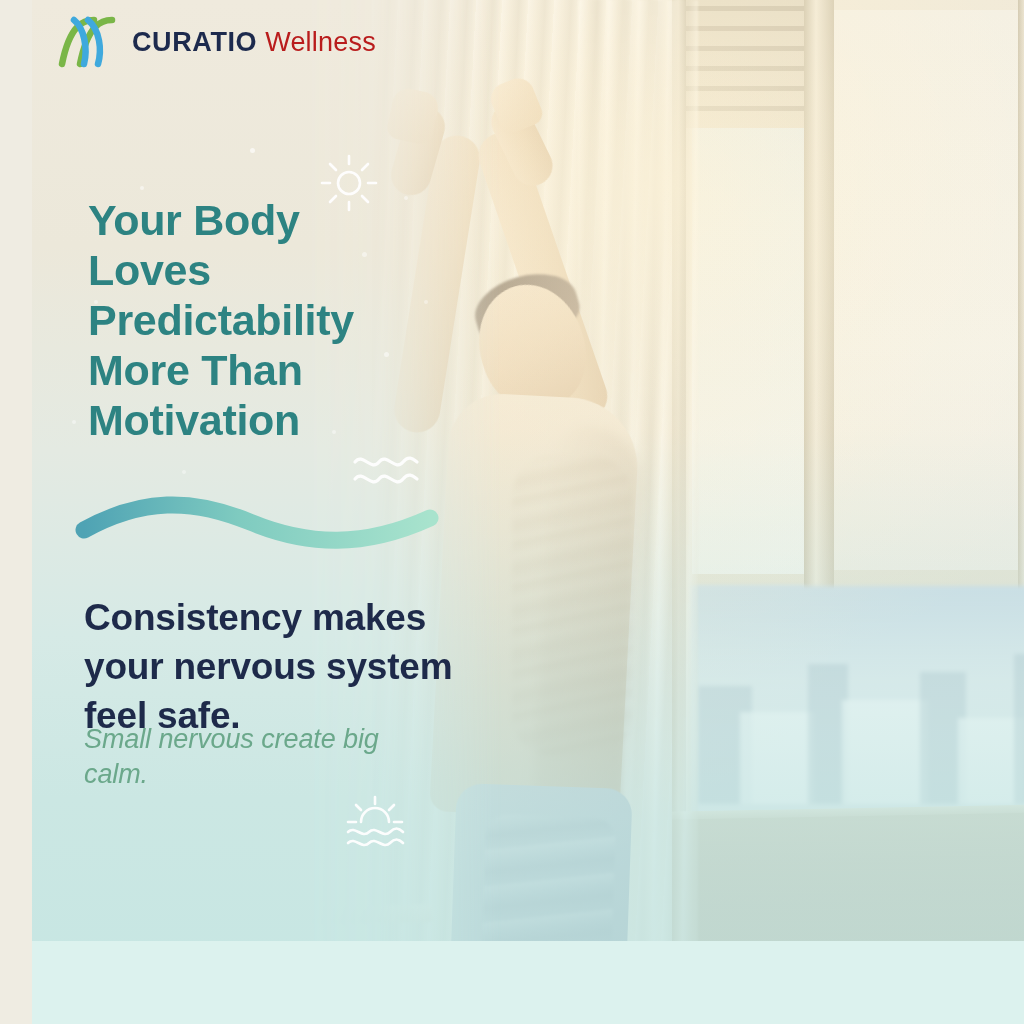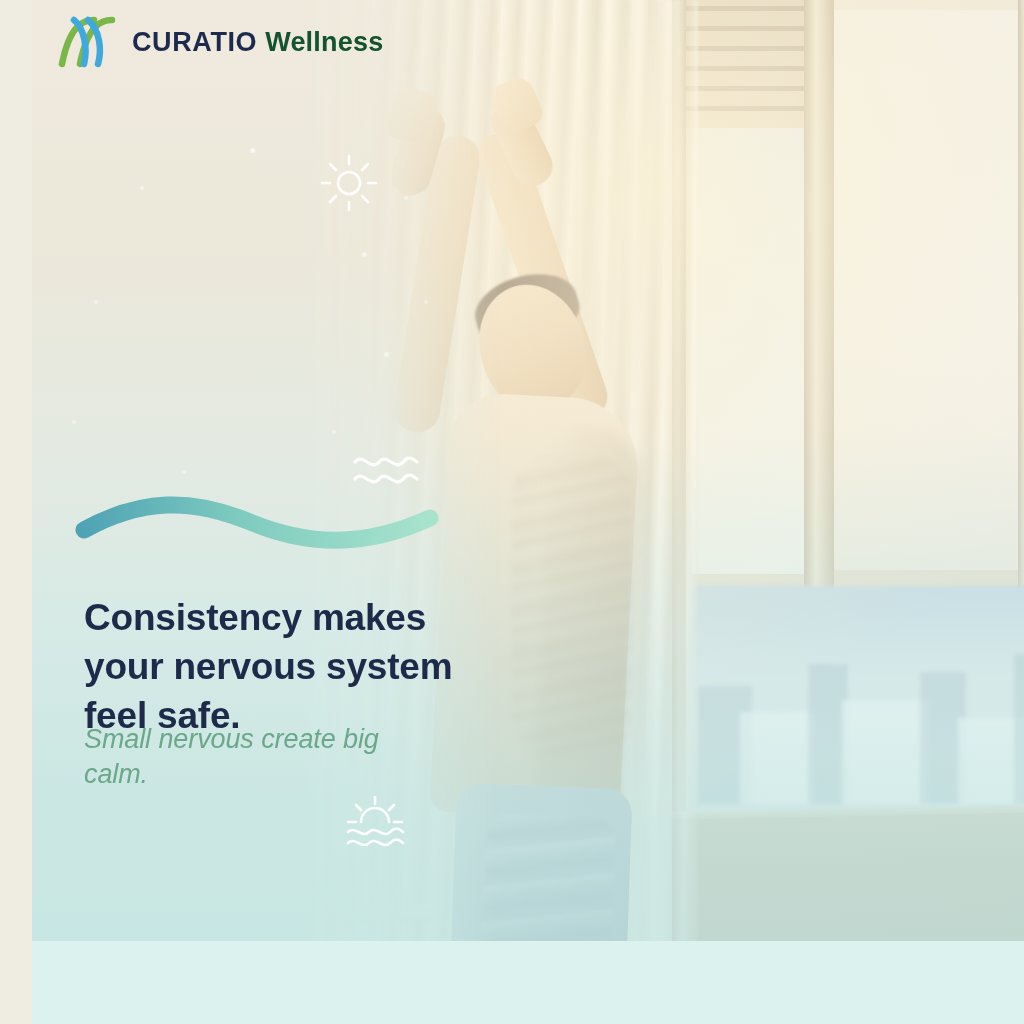--- a/index.html
+++ b/index.html
@@ -304,21 +304,21 @@
   .logo-row {
     position:absolute; left:22px; top:14px;
     display:flex; align-items:center; gap:12px;
   }
   .logo-mark { width:66px; height:56px; flex:none; }
   .logo-text {
     display:flex; align-items:baseline; gap:8px;
     font-size:27px; letter-spacing:.2px;
   }
   .logo-curatio { font-weight:bold; color:#1d2a4d; letter-spacing:.6px; }
-  .logo-wellness { font-weight:700; color:#14532d; }
+  .logo-wellness { font-weight:400; color:#b91c1c; }
 
   
   .headline {
     position:absolute; left:56px; top:196px; width:330px;
     font-size:43px; line-height:1.16; font-weight:bold;
     color:#2d8382; letter-spacing:-.3px;
   }
   .subhead {
     position:absolute; left:52px; top:594px; width:390px;
     font-size:37px; line-height:1.32; font-weight:700;
@@ -440,20 +440,21 @@
         <path d="M20 6 C 30 14, 34 34, 30 50" stroke="#3fa9dd" stroke-width="6.5" fill="none" stroke-linecap="round"></path>
         <path d="M34 6 C 46 16, 48 36, 44 50" stroke="#3fa9dd" stroke-width="6.5" fill="none" stroke-linecap="round"></path>
       </svg>
     </span>
     <span class="logo-text">
       <span class="logo-curatio">CURATIO</span>
       <span class="logo-wellness">Wellness</span>
     </span>
   </div>
 
+  <h1 class="headline">Your Body Loves Predictability More Than Motivation</h1>
 
   <span class="swoosh">
     <svg viewBox="0 0 370 72" width="370" height="72">
       <defs>
         <linearGradient id="swg" x1="0" y1="0" x2="1" y2="0">
           <stop offset="0" stop-color="#4fa3b4"></stop>
           <stop offset="0.45" stop-color="#7fcbc0"></stop>
           <stop offset="1" stop-color="#a8e3cd"></stop>
         </linearGradient>
       </defs>

